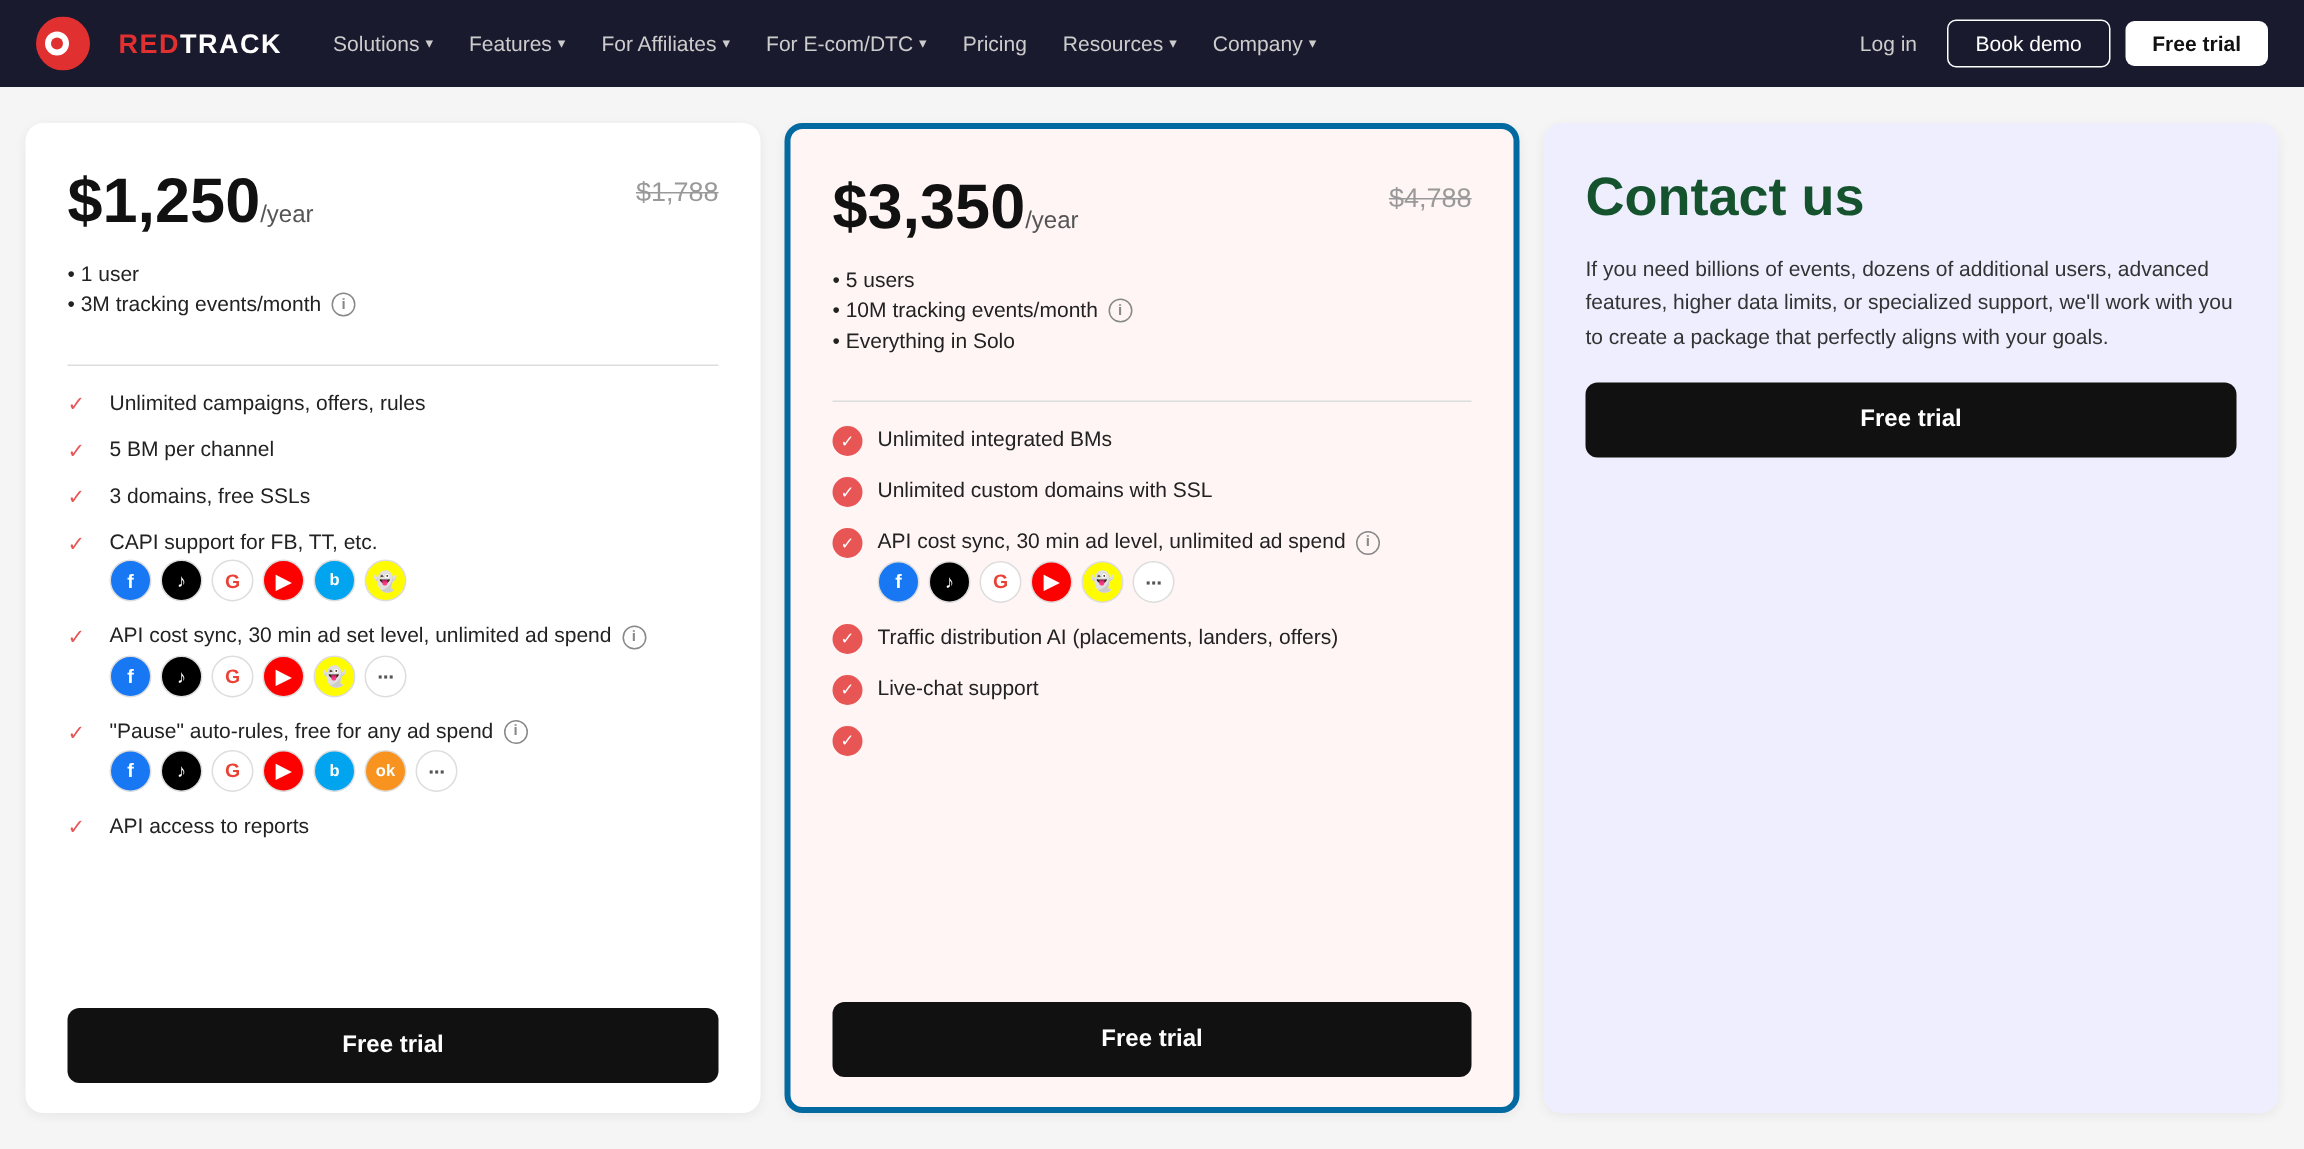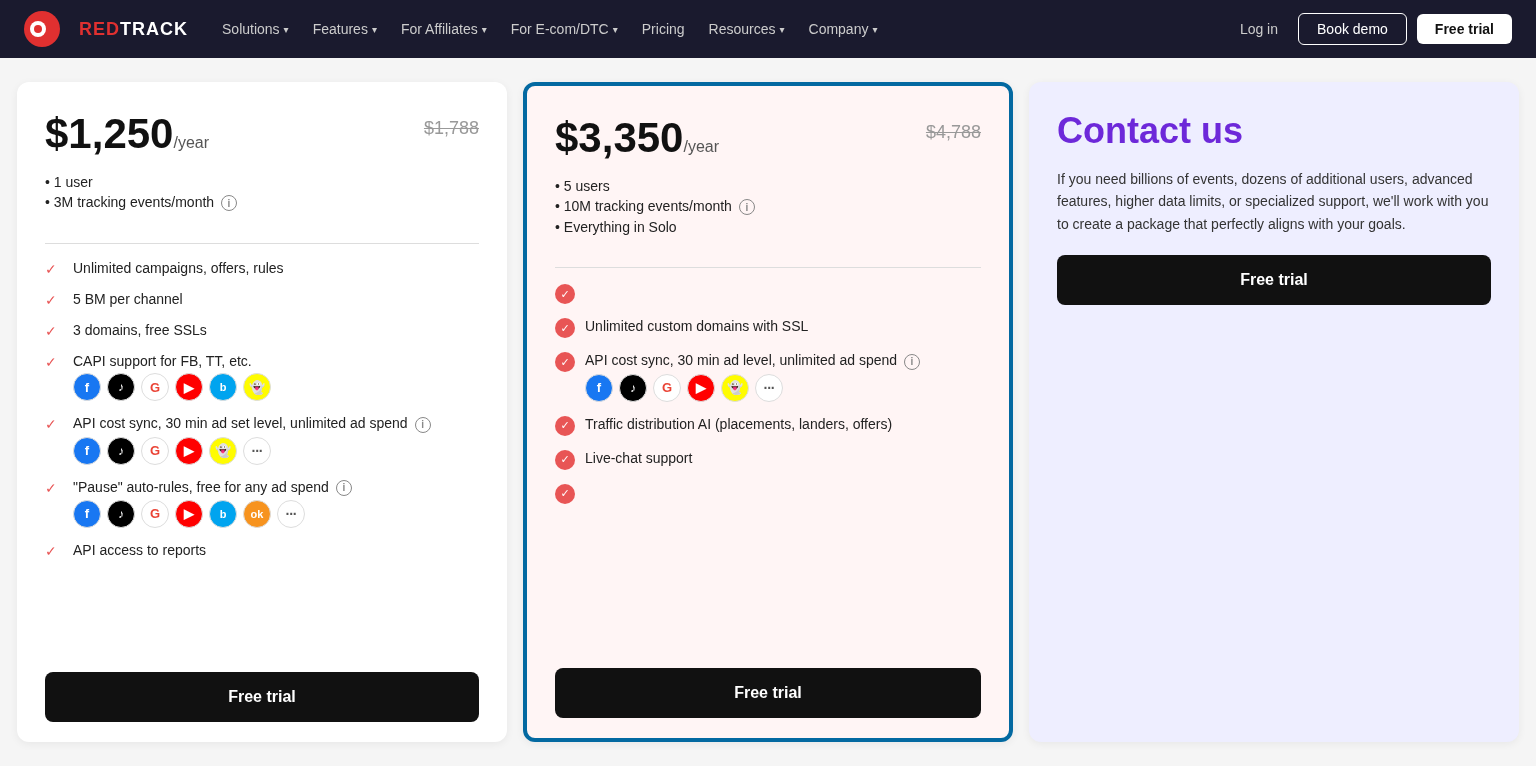--- a/index.html
+++ b/index.html
@@ -242,21 +242,21 @@
       font-weight: 600;
       cursor: pointer;
       margin-top: 20px;
       text-align: center;
     }
 
     
     .enterprise-title {
       font-size: 36px;
       font-weight: 800;
-      color: #6d28d9;
+      color: #14532d;
       margin-bottom: 16px;
     }
     .enterprise-desc {
       font-size: 14px;
       color: #333;
       line-height: 1.6;
     }
   </style>
 </head>
 <body>
@@ -414,20 +414,21 @@
         <span>10M tracking events/month</span>
         <span class="info-icon">i</span>
       </p>
       <p>Everything in Solo</p>
     </div>
     <hr class="divider">
     <ul class="feature-list">
 
       <li class="feature-item">
         <span class="check-red-circle check-icon">✓</span>
+        <span class="feature-text">Unlimited integrated BMs</span>
       </li>
 
       <li class="feature-item">
         <span class="check-red-circle check-icon">✓</span>
         <span class="feature-text">Unlimited custom domains with SSL</span>
       </li>
 
       <li class="feature-item">
         <span class="check-red-circle check-icon">✓</span>
         <div class="feature-text">

